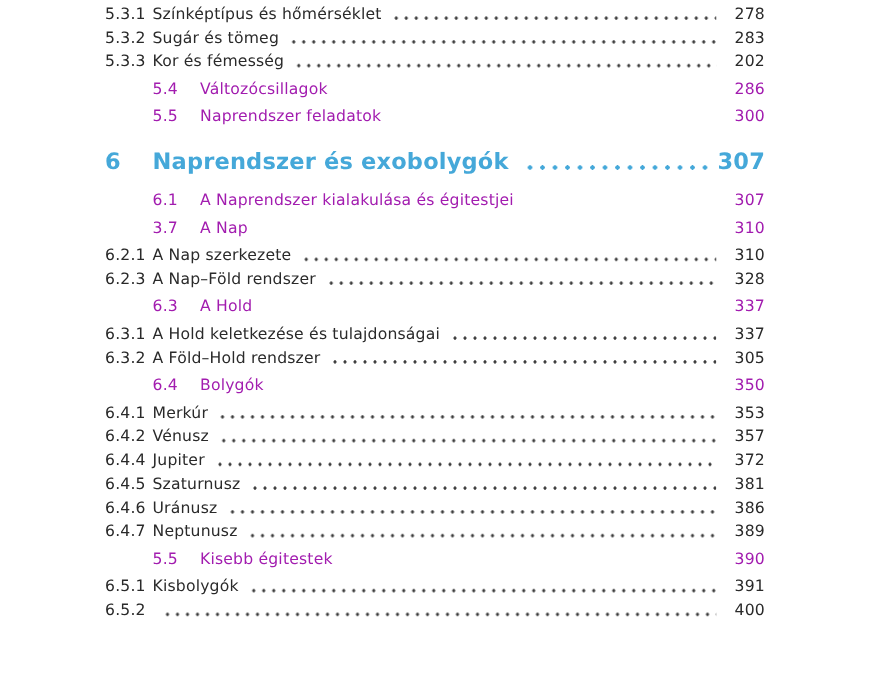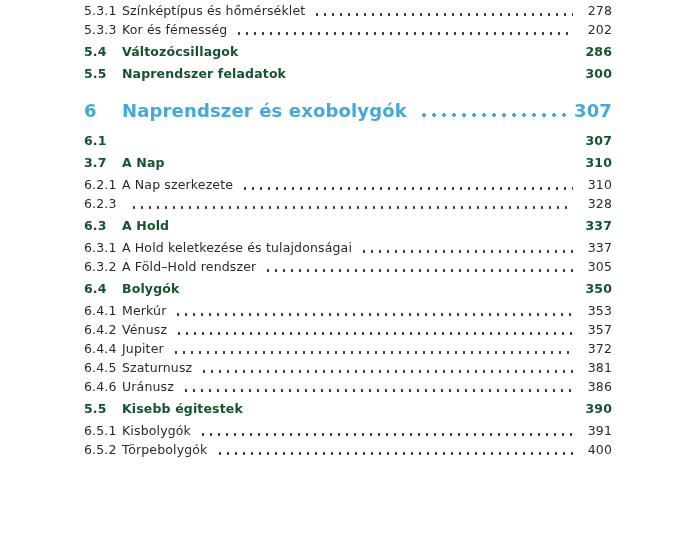--- a/index.html
+++ b/index.html
@@ -24,24 +24,25 @@
   }
   .row {
     display: flex;
     align-items: center;
     height: 19px;
     line-height: 19px;
     font-size: 12.5px;
     letter-spacing: 0.15px;
   }
   .row.sec {
-    font-weight: bold;
+    font-weight: normal;
     margin-top: 3px;
     margin-bottom: 3px;
-    color: #14532d;
+    color: #a21caf;
+    margin-left: 38px;
   }
   .row.chapter {
     height: 26px;
     line-height: 26px;
     margin-top: 15px;
     margin-bottom: 7px;
     font-size: 18px;
     font-weight: bold;
     color: var(--chapter-blue, #45a8d9);
   }
@@ -90,20 +91,26 @@
 
 <div class="page">
   <div class="toc" id="toc-list">
       <div class="row sub">
         <span class="num">5.3.1</span>
         <span class="title">Színképtípus és hőmérséklet</span>
         <span class="lead dots"></span>
         <span class="pagenum">278</span>
       </div>
       <div class="row sub">
+        <span class="num">5.3.2</span>
+        <span class="title">Sugár és tömeg</span>
+        <span class="lead dots"></span>
+        <span class="pagenum">283</span>
+      </div>
+      <div class="row sub">
         <span class="num">5.3.3</span>
         <span class="title">Kor és fémesség</span>
         <span class="lead dots"></span>
         <span class="pagenum">202</span>
       </div>
       <div class="row sec">
         <span class="num">5.4</span>
         <span class="title">Változócsillagok</span>
         <span class="lead"></span>
         <span class="pagenum">286</span>
@@ -115,37 +122,39 @@
         <span class="pagenum">300</span>
       </div>
       <div class="row chapter">
         <span class="num">6</span>
         <span class="title">Naprendszer és exobolygók</span>
         <span class="lead dots"></span>
         <span class="pagenum">307</span>
       </div>
       <div class="row sec">
         <span class="num">6.1</span>
+        <span class="title">A Naprendszer kialakulása és égitestjei</span>
         <span class="lead"></span>
         <span class="pagenum">307</span>
       </div>
       <div class="row sec">
         <span class="num">3.7</span>
         <span class="title">A Nap</span>
         <span class="lead"></span>
         <span class="pagenum">310</span>
       </div>
       <div class="row sub">
         <span class="num">6.2.1</span>
         <span class="title">A Nap szerkezete</span>
         <span class="lead dots"></span>
         <span class="pagenum">310</span>
       </div>
       <div class="row sub">
         <span class="num">6.2.3</span>
+        <span class="title">A Nap–Föld rendszer</span>
         <span class="lead dots"></span>
         <span class="pagenum">328</span>
       </div>
       <div class="row sec">
         <span class="num">6.3</span>
         <span class="title">A Hold</span>
         <span class="lead"></span>
         <span class="pagenum">337</span>
       </div>
       <div class="row sub">
@@ -189,32 +198,37 @@
         <span class="title">Szaturnusz</span>
         <span class="lead dots"></span>
         <span class="pagenum">381</span>
       </div>
       <div class="row sub">
         <span class="num">6.4.6</span>
         <span class="title">Uránusz</span>
         <span class="lead dots"></span>
         <span class="pagenum">386</span>
       </div>
+      <div class="row sub">
+        <span class="num">6.4.7</span>
+        <span class="title">Neptunusz</span>
+        <span class="lead dots"></span>
+        <span class="pagenum">389</span>
+      </div>
       <div class="row sec">
         <span class="num">5.5</span>
         <span class="title">Kisebb égitestek</span>
         <span class="lead"></span>
         <span class="pagenum">390</span>
       </div>
       <div class="row sub">
         <span class="num">6.5.1</span>
         <span class="title">Kisbolygók</span>
         <span class="lead dots"></span>
         <span class="pagenum">391</span>
       </div>
       <div class="row sub">
         <span class="num">6.5.2</span>
-        <span class="title">Törpebolygók</span>
         <span class="lead dots"></span>
         <span class="pagenum">400</span>
       </div>
     </div>
 </div>
 
 </body></html>

